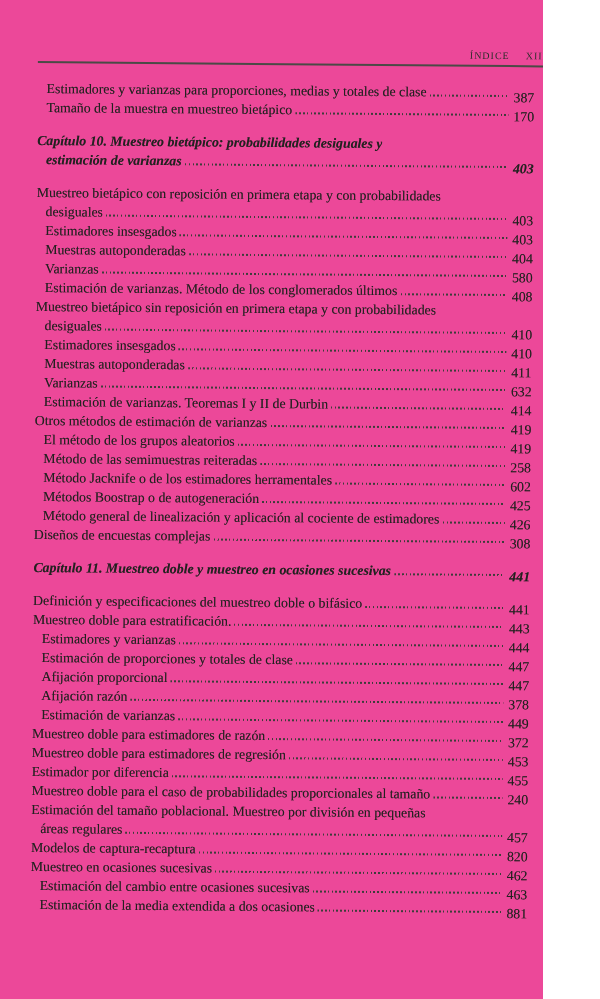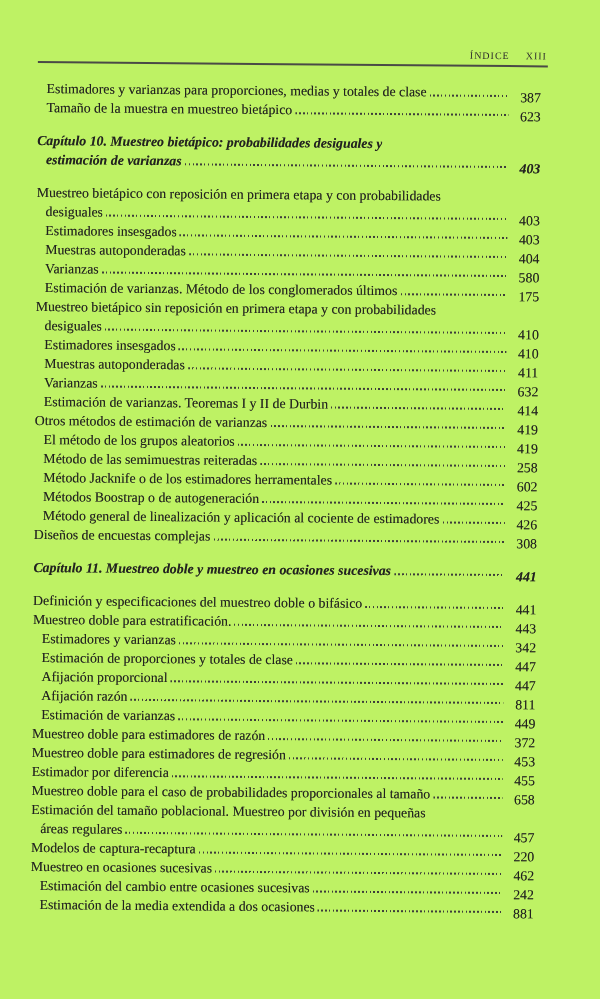--- a/index.html
+++ b/index.html
@@ -1,21 +1,21 @@
 <!DOCTYPE html>
 <html><head>
 <meta charset="utf-8">
 <style>
   html, body { margin: 0; padding: 0; background: #ffffff; }
 
   .sheet {
     position: relative;
-    width: 600px;
+    width: 543px;
     height: 999px;
-    background: #bef264;
+    background: #ec4899;
     overflow: hidden;
     font-family: "Liberation Serif", serif;
     color: #222220;
     text-decoration: underline;
   }
 
   
   .block {
     position: absolute;
     left: 38px;
@@ -68,21 +68,21 @@
     height: 2px;
     align-self: baseline;       
     margin-left: 3px;
     margin-right: 5px;
     background-image: repeating-linear-gradient(
       to right, #3d3d3a 0 1.5px, transparent 1.5px 3.8px);
   }
 
   .pg {
     flex: 0 0 34px;
-    text-align: center;
+    text-align: left;
     transform: translateY(5px);  
     text-shadow: 0 0 0.5px rgba(30,30,30,0.45);
   }
 
   .entry.chapter { font-weight: bold; font-style: italic; }
 </style>
 </head>
 <body>
 
 <div class="sheet">
@@ -100,21 +100,21 @@
           <div class="line i1">
             <span class="txt">Estimadores y varianzas para proporciones, medias y totales de clase</span>
             <span class="leader"></span>
             <span class="pg">387</span>
           </div>
         </div>
         <div class="entry">
           <div class="line i1">
             <span class="txt">Tamaño de la muestra en muestreo bietápico</span>
             <span class="leader"></span>
-            <span class="pg">623</span>
+            <span class="pg">170</span>
           </div>
         </div>
         <div class="entry chapter gap">
           <div class="line ">
             <span class="txt">Capítulo 10. Muestreo bietápico: probabilidades desiguales y</span>
           </div>
           <div class="line cont">
             <span class="txt">estimación de varianzas</span>
             <span class="leader"></span>
             <span class="pg">403</span>
@@ -148,21 +148,21 @@
           <div class="line i1">
             <span class="txt">Varianzas</span>
             <span class="leader"></span>
             <span class="pg">580</span>
           </div>
         </div>
         <div class="entry">
           <div class="line i1">
             <span class="txt">Estimación de varianzas. Método de los conglomerados últimos</span>
             <span class="leader"></span>
-            <span class="pg">175</span>
+            <span class="pg">408</span>
           </div>
         </div>
         <div class="entry">
           <div class="line ">
             <span class="txt">Muestreo bietápico sin reposición en primera etapa y con probabilidades</span>
           </div>
           <div class="line cont">
             <span class="txt">desiguales</span>
             <span class="leader"></span>
             <span class="pg">410</span>
@@ -263,42 +263,42 @@
           <div class="line ">
             <span class="txt">Muestreo doble para estratificación.</span>
             <span class="leader"></span>
             <span class="pg">443</span>
           </div>
         </div>
         <div class="entry">
           <div class="line i1">
             <span class="txt">Estimadores y varianzas</span>
             <span class="leader"></span>
-            <span class="pg">342</span>
+            <span class="pg">444</span>
           </div>
         </div>
         <div class="entry">
           <div class="line i1">
             <span class="txt">Estimación de proporciones y totales de clase</span>
             <span class="leader"></span>
             <span class="pg">447</span>
           </div>
         </div>
         <div class="entry">
           <div class="line i1">
             <span class="txt">Afijación proporcional</span>
             <span class="leader"></span>
             <span class="pg">447</span>
           </div>
         </div>
         <div class="entry">
           <div class="line i1">
             <span class="txt">Afijación razón</span>
             <span class="leader"></span>
-            <span class="pg">811</span>
+            <span class="pg">378</span>
           </div>
         </div>
         <div class="entry">
           <div class="line i1">
             <span class="txt">Estimación de varianzas</span>
             <span class="leader"></span>
             <span class="pg">449</span>
           </div>
         </div>
         <div class="entry">
@@ -319,52 +319,52 @@
           <div class="line ">
             <span class="txt">Estimador por diferencia</span>
             <span class="leader"></span>
             <span class="pg">455</span>
           </div>
         </div>
         <div class="entry">
           <div class="line ">
             <span class="txt">Muestreo doble para el caso de probabilidades proporcionales al tamaño</span>
             <span class="leader"></span>
-            <span class="pg">658</span>
+            <span class="pg">240</span>
           </div>
         </div>
         <div class="entry">
           <div class="line ">
             <span class="txt">Estimación del tamaño poblacional. Muestreo por división en pequeñas</span>
           </div>
           <div class="line cont">
             <span class="txt">áreas regulares</span>
             <span class="leader"></span>
             <span class="pg">457</span>
           </div>
         </div>
         <div class="entry">
           <div class="line ">
             <span class="txt">Modelos de captura-recaptura</span>
             <span class="leader"></span>
-            <span class="pg">220</span>
+            <span class="pg">820</span>
           </div>
         </div>
         <div class="entry">
           <div class="line ">
             <span class="txt">Muestreo en ocasiones sucesivas</span>
             <span class="leader"></span>
             <span class="pg">462</span>
           </div>
         </div>
         <div class="entry">
           <div class="line i1">
             <span class="txt">Estimación del cambio entre ocasiones sucesivas</span>
             <span class="leader"></span>
-            <span class="pg">242</span>
+            <span class="pg">463</span>
           </div>
         </div>
         <div class="entry">
           <div class="line i1">
             <span class="txt">Estimación de la media extendida a dos ocasiones</span>
             <span class="leader"></span>
             <span class="pg">881</span>
           </div>
         </div>
       </div>

